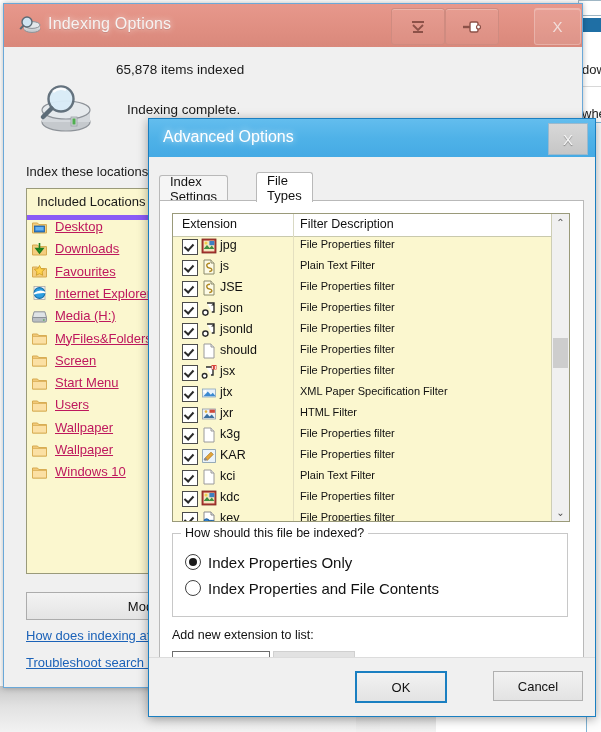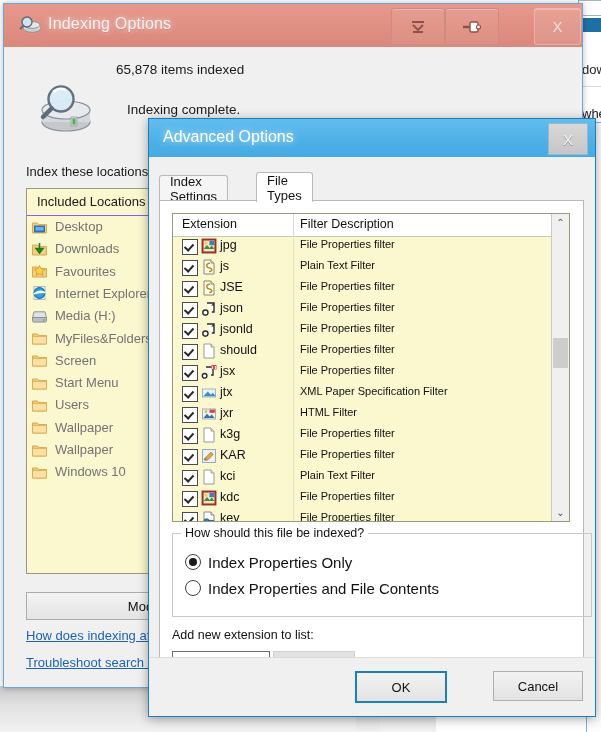--- a/index.html
+++ b/index.html
@@ -51,24 +51,24 @@
   #items-indexed{position:absolute;left:112px;top:15px;font-size:13.5px;color:#1a1a1a;}
   #index-complete{position:absolute;left:123px;top:55px;font-size:13.5px;color:#1a1a1a;}
   #disk-icon{position:absolute;left:31px;top:37px;width:62px;height:52px;}
 
   #loc-label{position:absolute;left:22px;top:117px;font-size:13px;color:#1a1a1a;}
   #loc-box{
     position:absolute;left:22px;top:141px;width:240px;height:384px;
     background:#fbf7cf;border:1px solid #9a9a7a;
   }
   #loc-header{position:absolute;left:0;top:0;width:100%;height:26px;
-    background:#fbf7cf;border-bottom:1px solid #8b5cf6;}
+    background:#fbf7cf;border-bottom:5px solid #8b5cf6;}
   #loc-header span{position:absolute;left:10px;top:5px;font-size:13px;color:#1a1a1a;}
   .loc-item{position:absolute;left:4px;height:21px;display:flex;align-items:center;}
-  .loc-item .lbl{font-size:13px;color:#737373;margin-left:6px;white-space:nowrap;}
+  .loc-item .lbl{font-size:13px;color:#be185d;margin-left:6px;white-space:nowrap;text-decoration:underline;}
   .loc-ico{width:18px;height:16px;flex:0 0 18px;position:relative;}
 
   #modify-btn{
     position:absolute;left:22px;top:545px;width:240px;height:26px;
     background:linear-gradient(180deg,#f3f3f3,#e4e4e4);border:1px solid #acacac;
     font-size:13px;color:#111;display:flex;align-items:center;justify-content:center;
   }
   .helplink{position:absolute;left:22px;font-size:13px;color:#1b62b8;text-decoration:underline;white-space:nowrap;}
   #link1{top:581px;}
   #link2{top:608px;}
@@ -140,21 +140,20 @@
   .sb-arrow{position:absolute;left:0;width:17px;height:17px;background:#f0f0f0;
     display:flex;align-items:center;justify-content:center;color:#505050;font-size:10px;}
   #sb-up{top:0;}
   #sb-down{bottom:0;}
   #sb-thumb{position:absolute;left:1px;top:124px;width:15px;height:30px;background:#cdcdcd;}
 
   
   #radiogroup{
     position:absolute;left:12px;top:332px;width:394px;height:82px;
     border:1px solid #c8c8c8;
-    padding-left:24px;
   }
   #radiogroup .legend{position:absolute;left:8px;top:-8px;background:#ffffff;padding:0 4px;
     font-size:12.5px;color:#111;}
   .radio-row{position:absolute;left:12px;height:20px;display:flex;align-items:center;}
   #radio-a{top:18px;}
   #radio-b{top:44px;}
   .rb{width:14px;height:14px;border:1px solid #3f3f3f;border-radius:50%;background:#fff;position:relative;flex:0 0 14px;}
   .rb.on::after{content:"";position:absolute;left:3px;top:3px;width:8px;height:8px;border-radius:50%;background:#1a1a1a;}
   .radio-row .lbl{font-size:15px;color:#111;margin-left:7px;}
 

